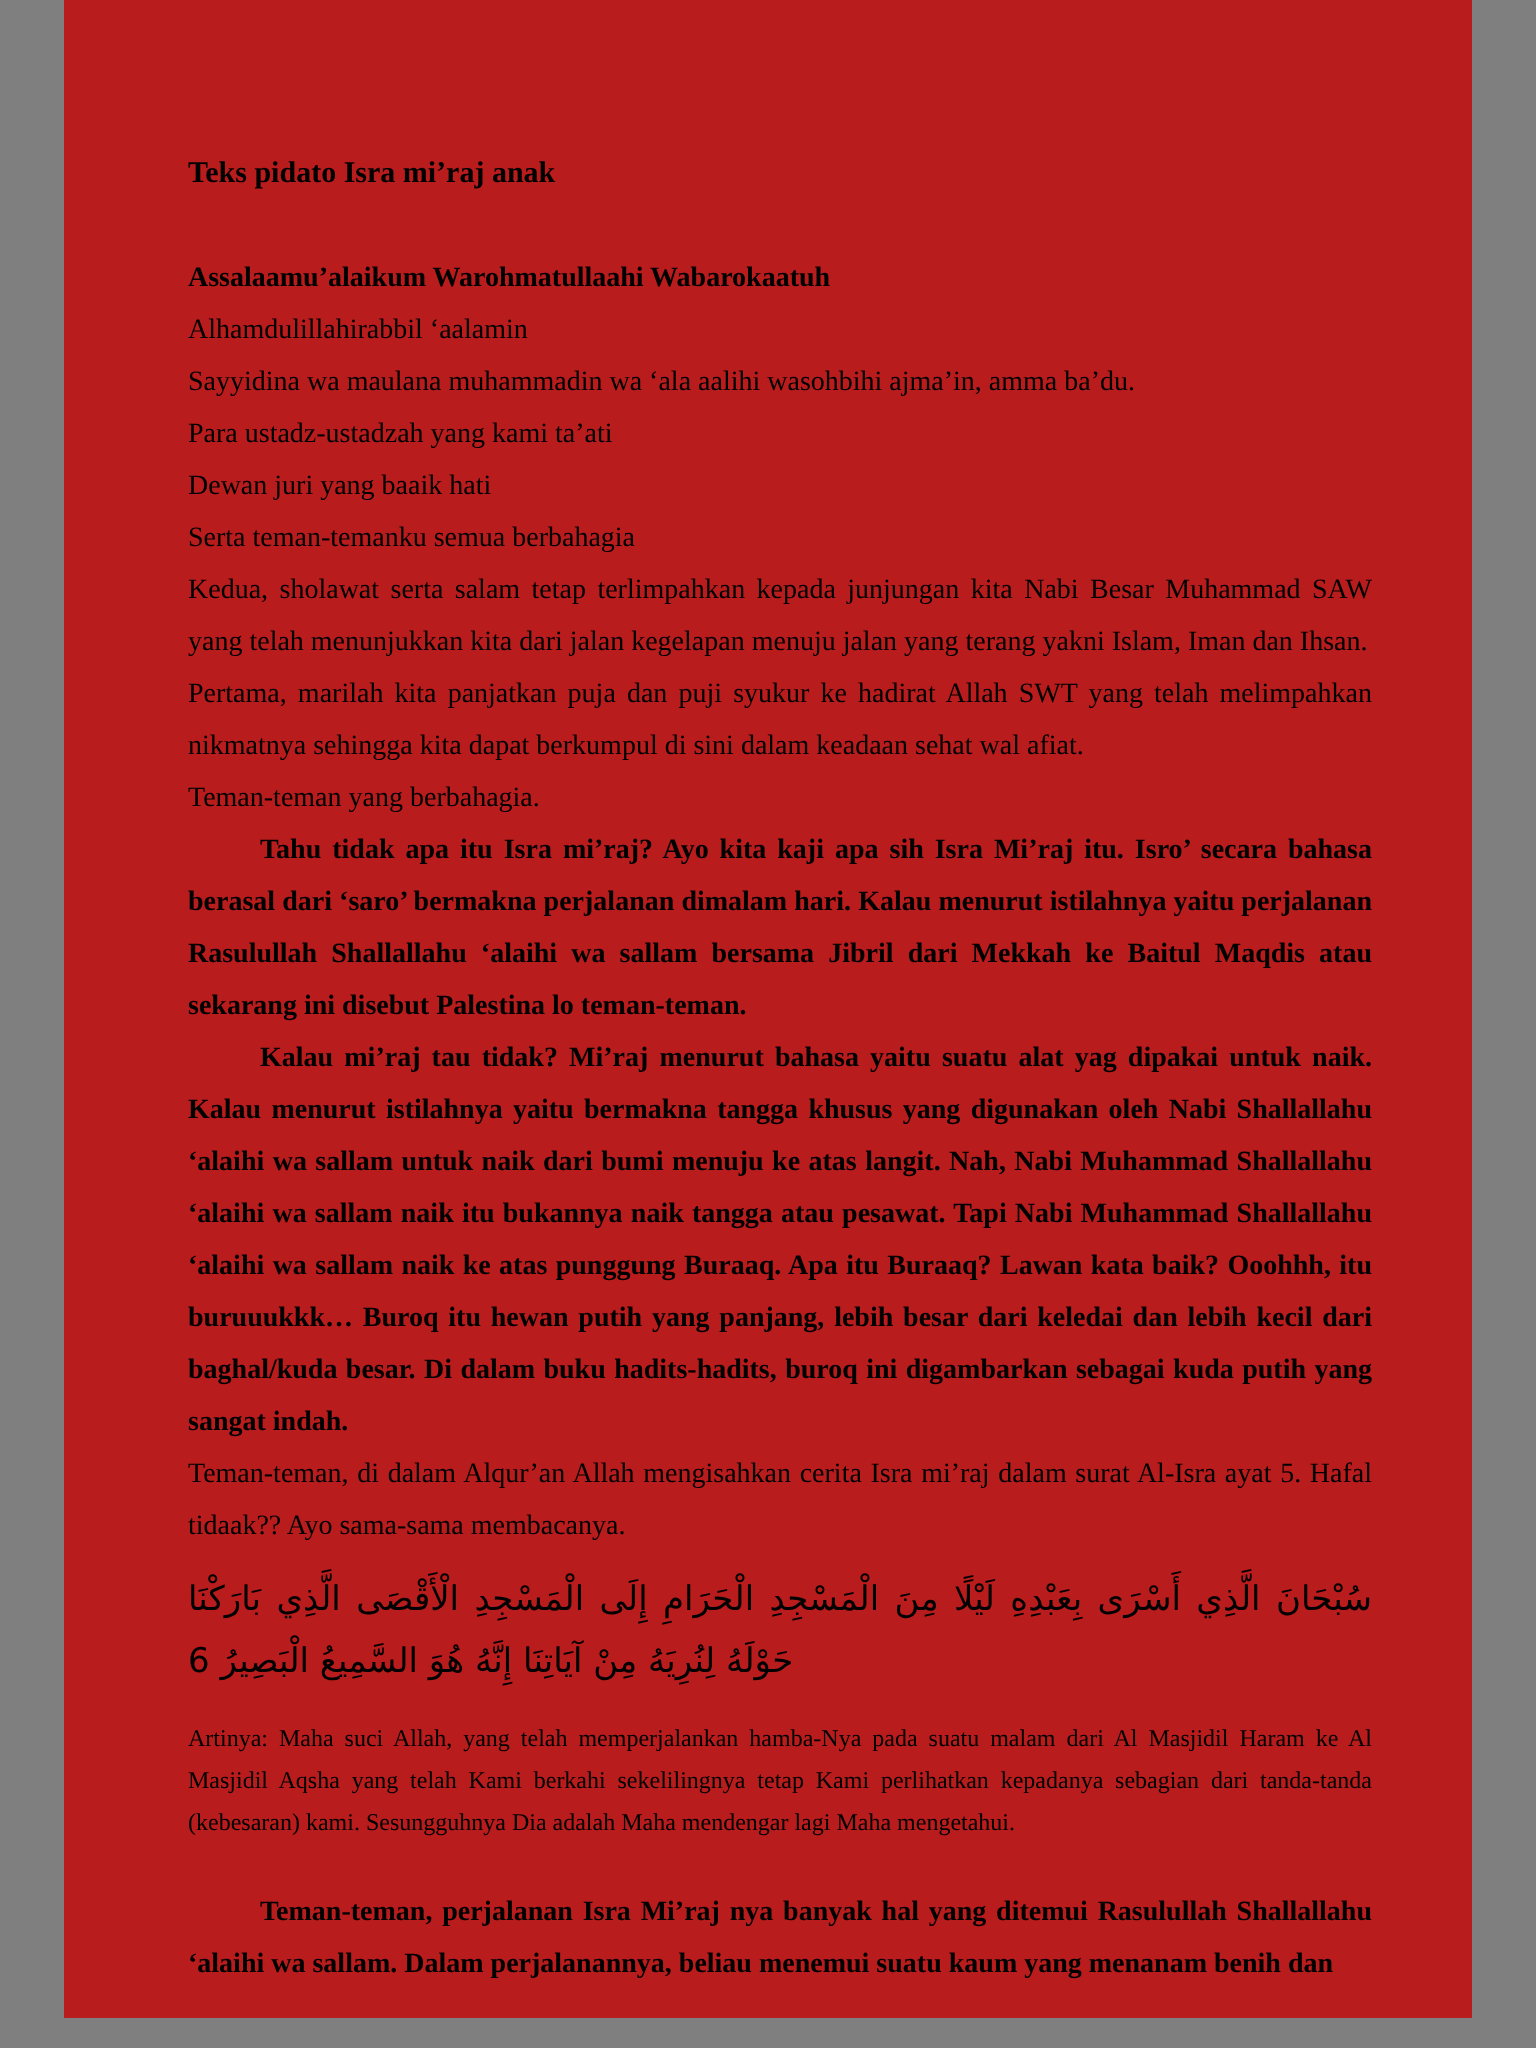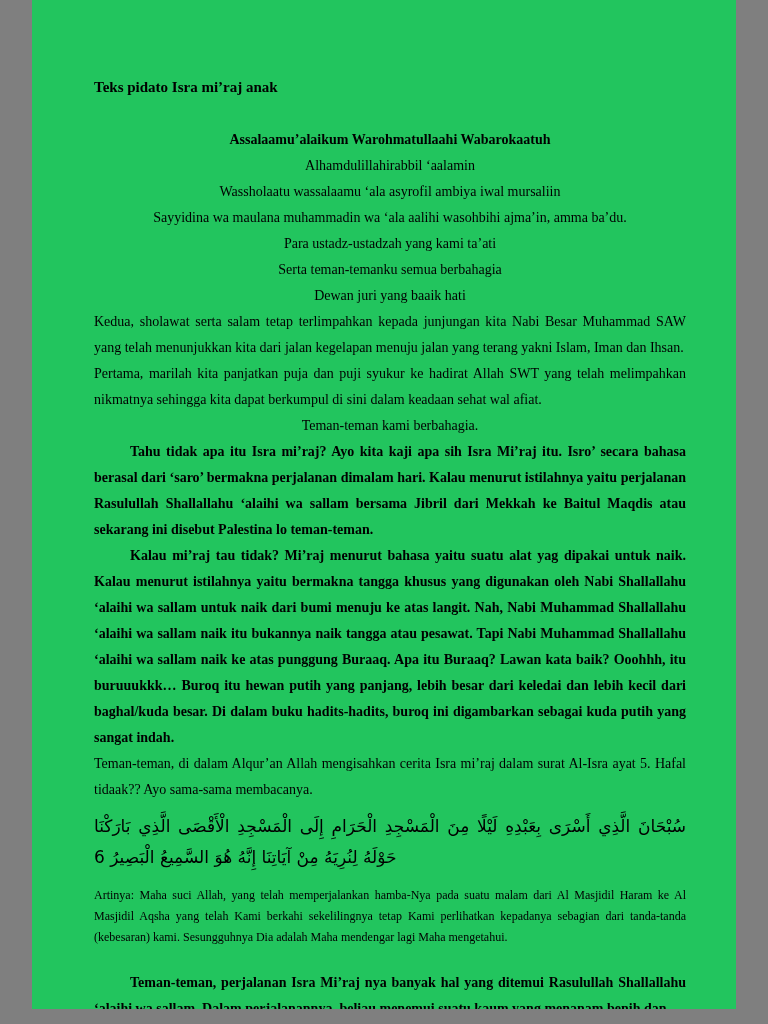--- a/index.html
+++ b/index.html
@@ -14,36 +14,35 @@
     position: relative;
     font-family: "Liberation Serif", serif;
     color: #000000;
   }
   .page {
     position: absolute;
     left: 32px;
     top: 0;
     width: 704px;
     height: 1009px;
-    background: #22c55e;
+    background: #b91c1c;
     box-sizing: border-box;
     padding: 74px 50px 16px 62px;
     overflow: hidden;
   }
   .doc-title {
     font-size: 15px;
     font-weight: bold;
     line-height: 26px;
     margin: 0 0 27px 0;
   }
   p {
     font-size: 14px;
     line-height: 26px;
     margin: 0;
-    text-align: center;
   }
   .bold { font-weight: bold; }
   .justify { text-align: justify; }
   .indent { text-indent: 36px; font-weight: bold; }
   .arabic {
     direction: rtl;
     font-family: "DejaVu Sans", sans-serif;
     font-size: 17px;
     line-height: 31px;
     text-align: justify;
@@ -60,29 +59,28 @@
 </style>
 </head>
 <body>
 
 <div class="page">
 
   <h1 class="doc-title">Teks pidato Isra mi’raj anak</h1>
 
   <p class="bold">Assalaamu’alaikum Warohmatullaahi Wabarokaatuh</p>
   <p>Alhamdulillahirabbil ‘aalamin</p>
-  <p>Wassholaatu wassalaamu ‘ala asyrofil ambiya iwal mursaliin</p>
   <p>Sayyidina wa maulana muhammadin wa ‘ala aalihi wasohbihi ajma’in, amma ba’du.</p>
   <p>Para ustadz-ustadzah yang kami ta’ati</p>
+  <p>Dewan juri yang baaik hati</p>
   <p>Serta teman-temanku semua berbahagia</p>
-  <p>Dewan juri yang baaik hati</p>
 
   <p class="justify">Kedua, sholawat serta salam tetap terlimpahkan kepada junjungan kita Nabi Besar Muhammad SAW yang telah menunjukkan kita dari jalan kegelapan menuju jalan yang terang yakni Islam, Iman dan Ihsan.</p>
   <p class="justify">Pertama, marilah kita panjatkan puja dan puji syukur ke hadirat Allah SWT yang telah melimpahkan nikmatnya sehingga kita dapat berkumpul di sini dalam keadaan sehat wal afiat.</p>
-  <p>Teman-teman kami berbahagia.</p>
+  <p>Teman-teman yang berbahagia.</p>
 
   <p class="justify indent">Tahu tidak apa itu Isra mi’raj? Ayo kita kaji apa sih Isra Mi’raj itu. Isro’ secara bahasa berasal dari ‘saro’ bermakna perjalanan dimalam hari. Kalau menurut istilahnya yaitu perjalanan Rasulullah Shallallahu ‘alaihi wa sallam bersama Jibril dari Mekkah ke Baitul Maqdis atau sekarang ini disebut Palestina lo teman-teman.</p>
   <p class="justify indent">Kalau mi’raj tau tidak? Mi’raj menurut bahasa yaitu suatu alat yag dipakai untuk naik. Kalau menurut istilahnya yaitu bermakna tangga khusus yang digunakan oleh Nabi Shallallahu ‘alaihi wa sallam untuk naik dari bumi menuju ke atas langit. Nah, Nabi Muhammad Shallallahu ‘alaihi wa sallam naik itu bukannya naik tangga atau pesawat. Tapi Nabi Muhammad Shallallahu ‘alaihi wa sallam naik ke atas punggung Buraaq. Apa itu Buraaq? Lawan kata baik? Ooohhh, itu buruuukkk… Buroq itu hewan putih yang panjang, lebih besar dari keledai dan lebih kecil dari baghal/kuda besar. Di dalam buku hadits-hadits, buroq ini digambarkan sebagai kuda putih yang sangat indah.</p>
   <p class="justify">Teman-teman, di dalam Alqur’an Allah mengisahkan cerita Isra mi’raj dalam surat Al-Isra ayat 5. Hafal tidaak?? Ayo sama-sama membacanya.</p>
 
   <p class="arabic" dir="rtl">سُبْحَانَ الَّذِي أَسْرَى بِعَبْدِهِ لَيْلًا مِنَ الْمَسْجِدِ الْحَرَامِ إِلَى الْمَسْجِدِ الْأَقْصَى الَّذِي بَارَكْنَا حَوْلَهُ لِنُرِيَهُ مِنْ آيَاتِنَا إِنَّهُ هُوَ السَّمِيعُ الْبَصِيرُ 6</p>
 
   <p class="translation">Artinya:  Maha suci Allah, yang telah memperjalankan hamba-Nya pada suatu malam dari Al Masjidil Haram ke Al Masjidil Aqsha yang telah Kami berkahi sekelilingnya tetap Kami perlihatkan kepadanya sebagian dari tanda-tanda (kebesaran) kami. Sesungguhnya Dia adalah Maha mendengar lagi Maha mengetahui.</p>
 
   <p class="justify indent space-before">Teman-teman, perjalanan Isra Mi’raj nya banyak hal yang ditemui Rasulullah Shallallahu ‘alaihi wa sallam. Dalam perjalanannya, beliau menemui suatu kaum yang menanam benih dan</p>

